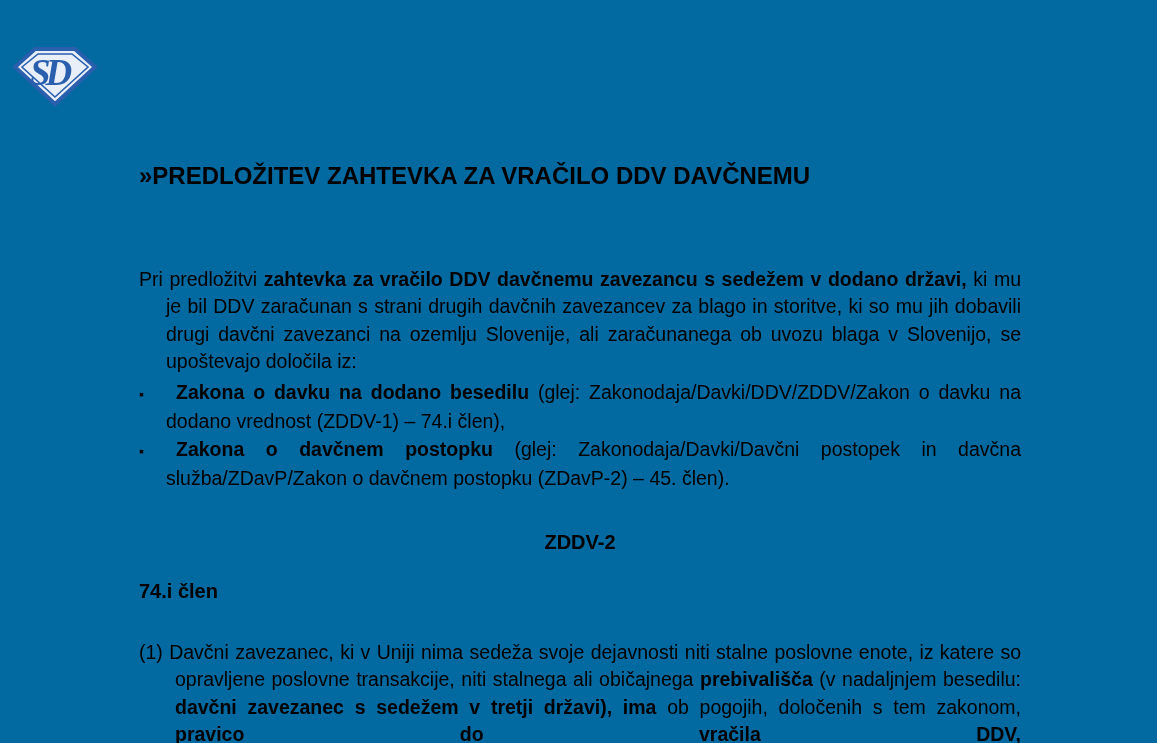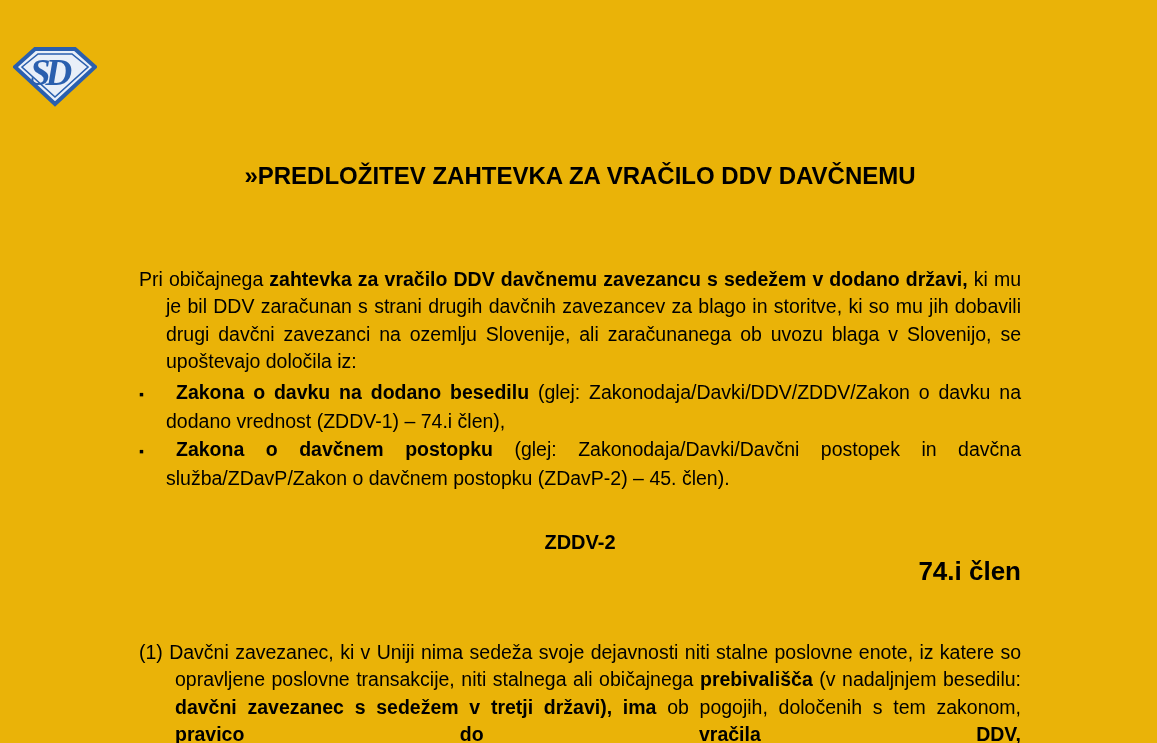--- a/index.html
+++ b/index.html
@@ -1,19 +1,19 @@
 <!DOCTYPE html>
 <html><head>
 <meta charset="utf-8">
 <style>
   html,body{margin:0;padding:0;background:#fff;}
   .page{
     position:relative;
     width:1157px;height:743px;
-    background:#eab308;
+    background:#0369a1;
     color:#000;
     font-family:"Liberation Sans", sans-serif;
     overflow:hidden;
   }
   
   .logo{position:absolute;left:13px;top:45px;width:84px;height:62px;}
   .logo svg{width:100%;height:100%;display:block;}
   .logo-shield{fill:#e9eff8;stroke:#2a5fae;stroke-width:4;stroke-linejoin:miter;}
   .logo-shield-inner{fill:none;stroke:#2a5fae;stroke-width:1.6;}
   .logo-monogram{
@@ -22,21 +22,21 @@
     font-size:37px;letter-spacing:-5px;
   }
   
   .doc{
     position:absolute;left:139px;top:0;width:882px;
     font-size:19.5px;line-height:27.3px;
   }
   .b{font-weight:bold;}
   .title{
     position:absolute;top:160px;left:0;width:100%;
-    text-align:center;font-weight:bold;
+    font-weight:bold;
     font-size:24px;line-height:31px;
   }
   .intro{
     position:absolute;top:266px;left:0;width:100%;
     box-sizing:border-box;
     text-align:justify;
     padding-left:27px;text-indent:-27px;
   }
   .bullets{position:absolute;top:379px;left:0;width:100%;}
   .bullet{
@@ -46,22 +46,22 @@
   }
   .bmark{
     display:inline-block;width:37px;
     text-indent:0;font-size:14px;
   }
   .sec-law{
     position:absolute;top:529px;left:0;width:100%;
     text-align:center;font-weight:bold;font-size:20px;
   }
   .sec-article{
-    position:absolute;top:558px;left:0;width:100%;
-    text-align:right;font-weight:bold;font-size:26px;line-height:27.3px;
+    position:absolute;top:578px;left:0;width:100%;
+    text-align:left;font-weight:bold;font-size:20px;line-height:27.3px;
   }
   .para1{
     position:absolute;top:639px;left:0;width:100%;
     box-sizing:border-box;
     text-align:justify;text-align-last:justify;
     padding-left:36px;text-indent:-36px;
   }
 </style>
 </head>
 <body>
@@ -75,21 +75,21 @@
       <text class="logo-monogram" x="17" y="40" fill="#2a5fae">SD</text>
     </svg>
   </div>
 
   <div class="doc">
 
     <div class="title">
       <div>»PREDLOŽITEV ZAHTEVKA ZA VRAČILO DDV DAVČNEMU</div>
     </div>
 
-    <div class="intro"><span>Pri običajnega </span><span class="b">zahtevka za vračilo DDV davčnemu zavezancu s sedežem v dodano državi,</span><span> ki mu je bil DDV zaračunan s strani drugih davčnih zavezancev za blago in storitve, ki so mu jih dobavili drugi davčni zavezanci na ozemlju Slovenije, ali zaračunanega ob uvozu  blaga v Slovenijo, se upoštevajo določila iz:</span></div>
+    <div class="intro"><span>Pri predložitvi </span><span class="b">zahtevka za vračilo DDV davčnemu zavezancu s sedežem v dodano državi,</span><span> ki mu je bil DDV zaračunan s strani drugih davčnih zavezancev za blago in storitve, ki so mu jih dobavili drugi davčni zavezanci na ozemlju Slovenije, ali zaračunanega ob uvozu  blaga v Slovenijo, se upoštevajo določila iz:</span></div>
 
     <div class="bullets">
       <div class="bullet"><span class="bmark">▪</span><span class="b">Zakona o davku na dodano besedilu</span><span> (glej: Zakonodaja/Davki/DDV/ZDDV/Zakon o davku na dodano vrednost (ZDDV-1) – 74.i člen),</span></div>
       <div class="bullet"><span class="bmark">▪</span><span class="b">Zakona o davčnem postopku</span><span> (glej: Zakonodaja/Davki/Davčni postopek in davčna služba/ZDavP/Zakon o davčnem postopku (ZDavP-2) – 45. člen).</span></div>
     </div>
 
     <div class="sec-law">ZDDV-2</div>
     <div class="sec-article">
       <div>74.i člen</div>
     </div>

